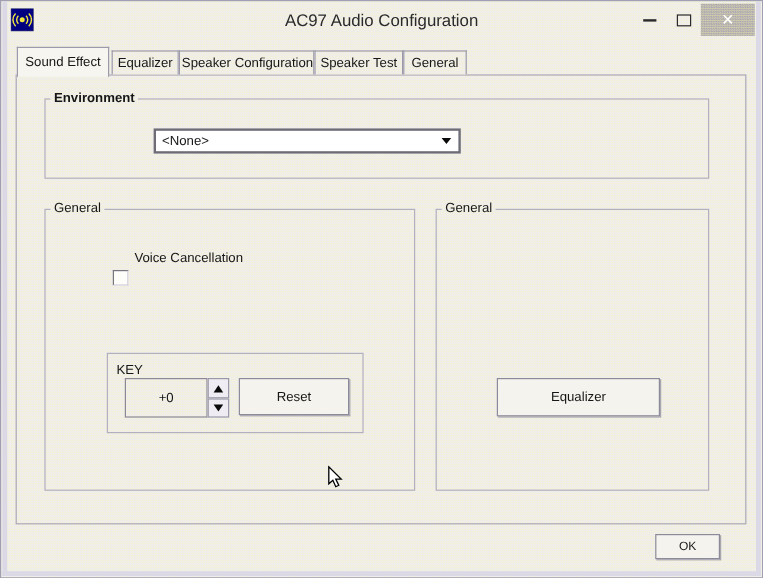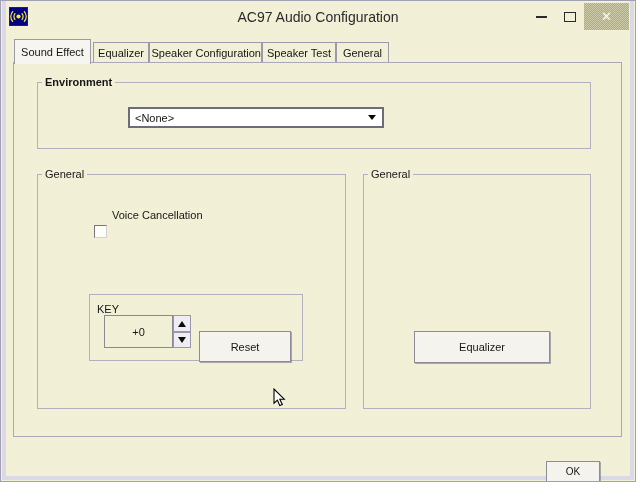--- a/index.html
+++ b/index.html
@@ -130,21 +130,20 @@
     border-top:6px solid #0a0a0a;
   }
 
   
   .push-btn {
     position:absolute;
     background:#f4f3ed; border:1px solid #8c8a9b;
     box-shadow:1px 1px 0 rgba(110,108,130,0.55);
     font-size:11px; display:flex; align-items:center; justify-content:center;
     cursor:default;
-    margin-top:16px;
   }
   .btn-reset { left:198px; top:314px; width:92px; height:31px; }
   .btn-equalizer { left:413px; top:314px; width:136px; height:32px; }
   .btn-ok { left:545px; top:444px; width:54px; height:21px; font-size:10px; }
 
   .cursor { position:absolute; left:272px; top:387px; pointer-events:none; }
 </style>
 </head>
 <body>
 

